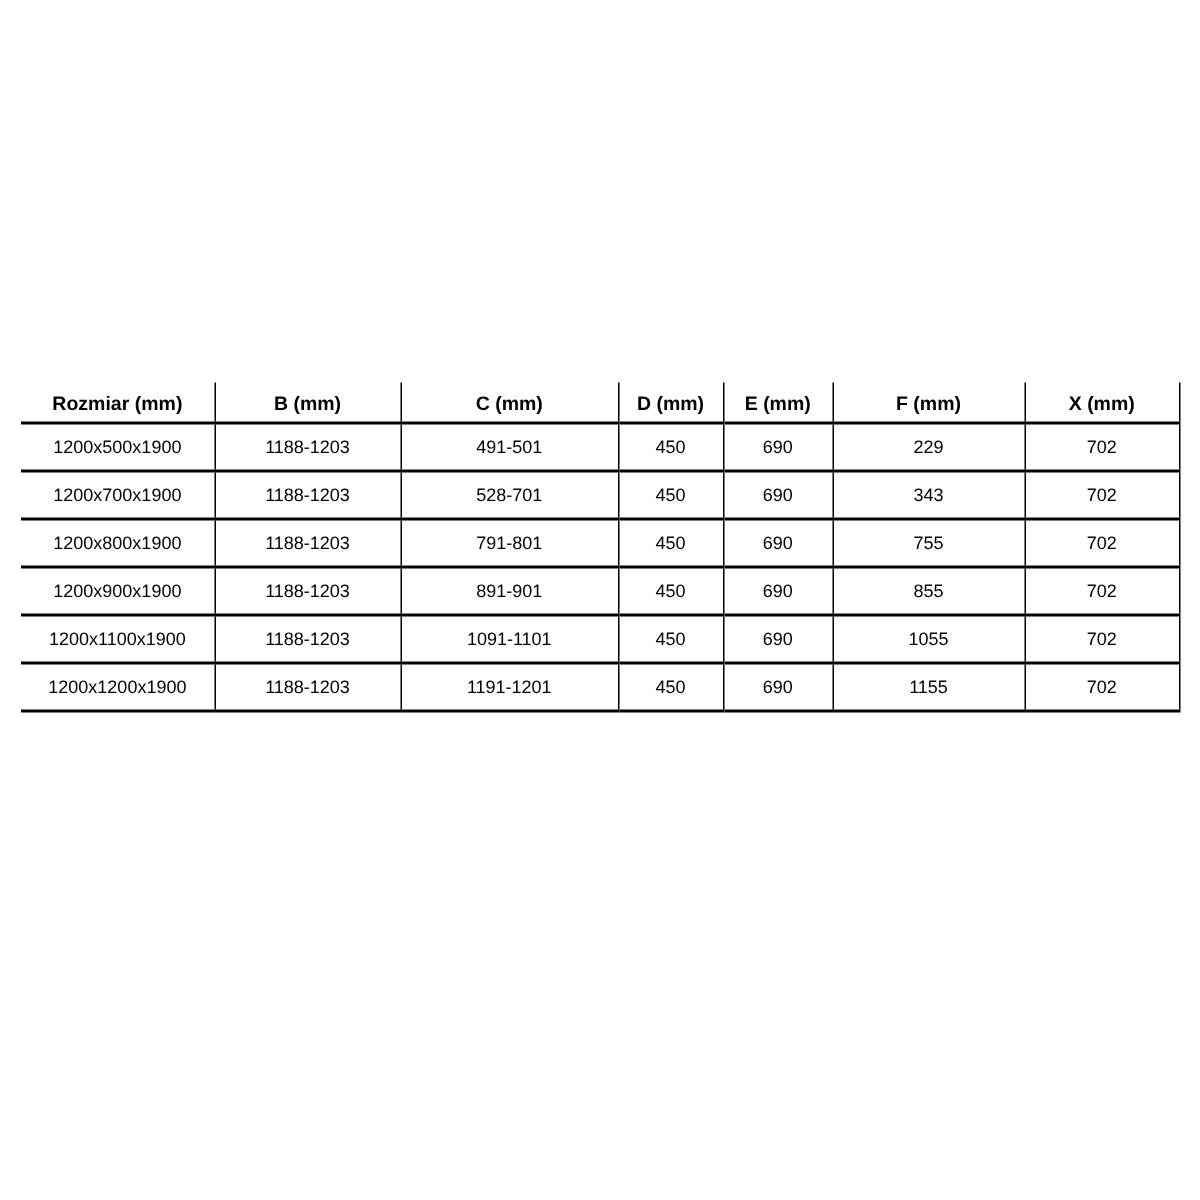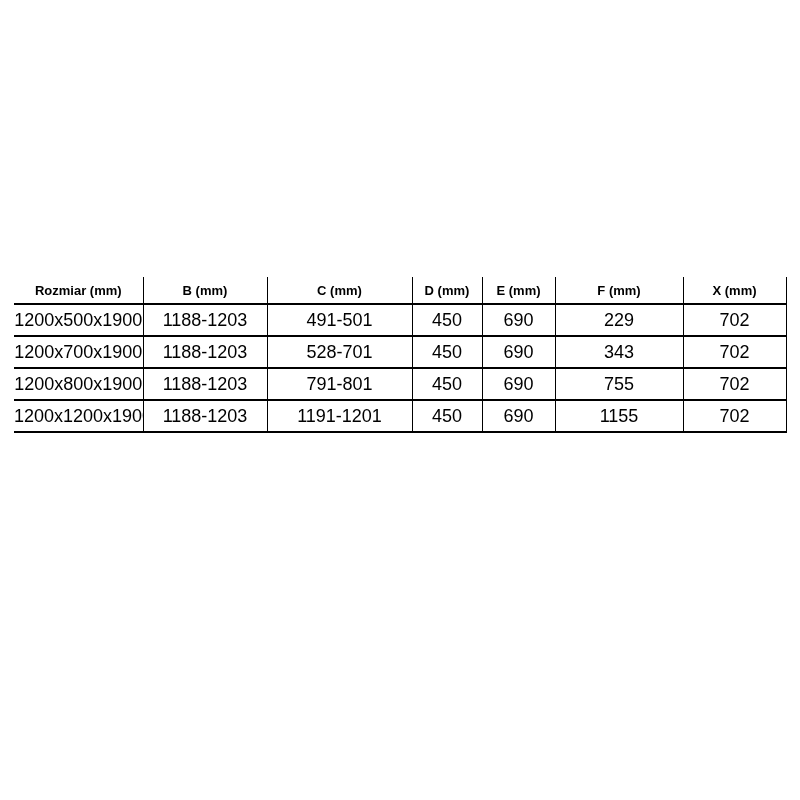--- a/index.html
+++ b/index.html
@@ -11,21 +11,20 @@
     width: 800px;
     height: 800px;
     position: relative;
     font-family: "Liberation Sans", sans-serif;
     color: #000000;
   }
   .table-wrap {
     position: absolute;
     left: 14px;
     top: 255px;
-    margin-top: 22px;
   }
   table.spec-table {
     border-collapse: collapse;
     table-layout: fixed;
     width: 772px;
   }
   table.spec-table th,
   table.spec-table td {
     border-left: 1px solid #000000;
     border-right: 1px solid #000000;
@@ -37,21 +36,21 @@
     overflow: hidden;
     white-space: nowrap;
   }
   table.spec-table th {
     border-top: none;
     font-weight: bold;
     font-size: 13px;
     height: 26px;
   }
   table.spec-table td {
-    font-size: 18px;
+    font-size: 12px;
     font-weight: normal;
     height: 30px;
   }
   table.spec-table th:first-child,
   table.spec-table td:first-child {
     border-left: none;
   }
   
   col.c0 { width: 129px; }
   col.c1 { width: 124px; }
@@ -108,20 +107,38 @@
         <tr>
           <td>1200x800x1900</td>
           <td>1188-1203</td>
           <td>791-801</td>
           <td>450</td>
           <td>690</td>
           <td>755</td>
           <td>702</td>
         </tr>
         <tr>
+          <td>1200x900x1900</td>
+          <td>1188-1203</td>
+          <td>891-901</td>
+          <td>450</td>
+          <td>690</td>
+          <td>855</td>
+          <td>702</td>
+        </tr>
+        <tr>
+          <td>1200x1100x1900</td>
+          <td>1188-1203</td>
+          <td>1091-1101</td>
+          <td>450</td>
+          <td>690</td>
+          <td>1055</td>
+          <td>702</td>
+        </tr>
+        <tr>
           <td>1200x1200x1900</td>
           <td>1188-1203</td>
           <td>1191-1201</td>
           <td>450</td>
           <td>690</td>
           <td>1155</td>
           <td>702</td>
         </tr>
       </tbody>
   </table>

